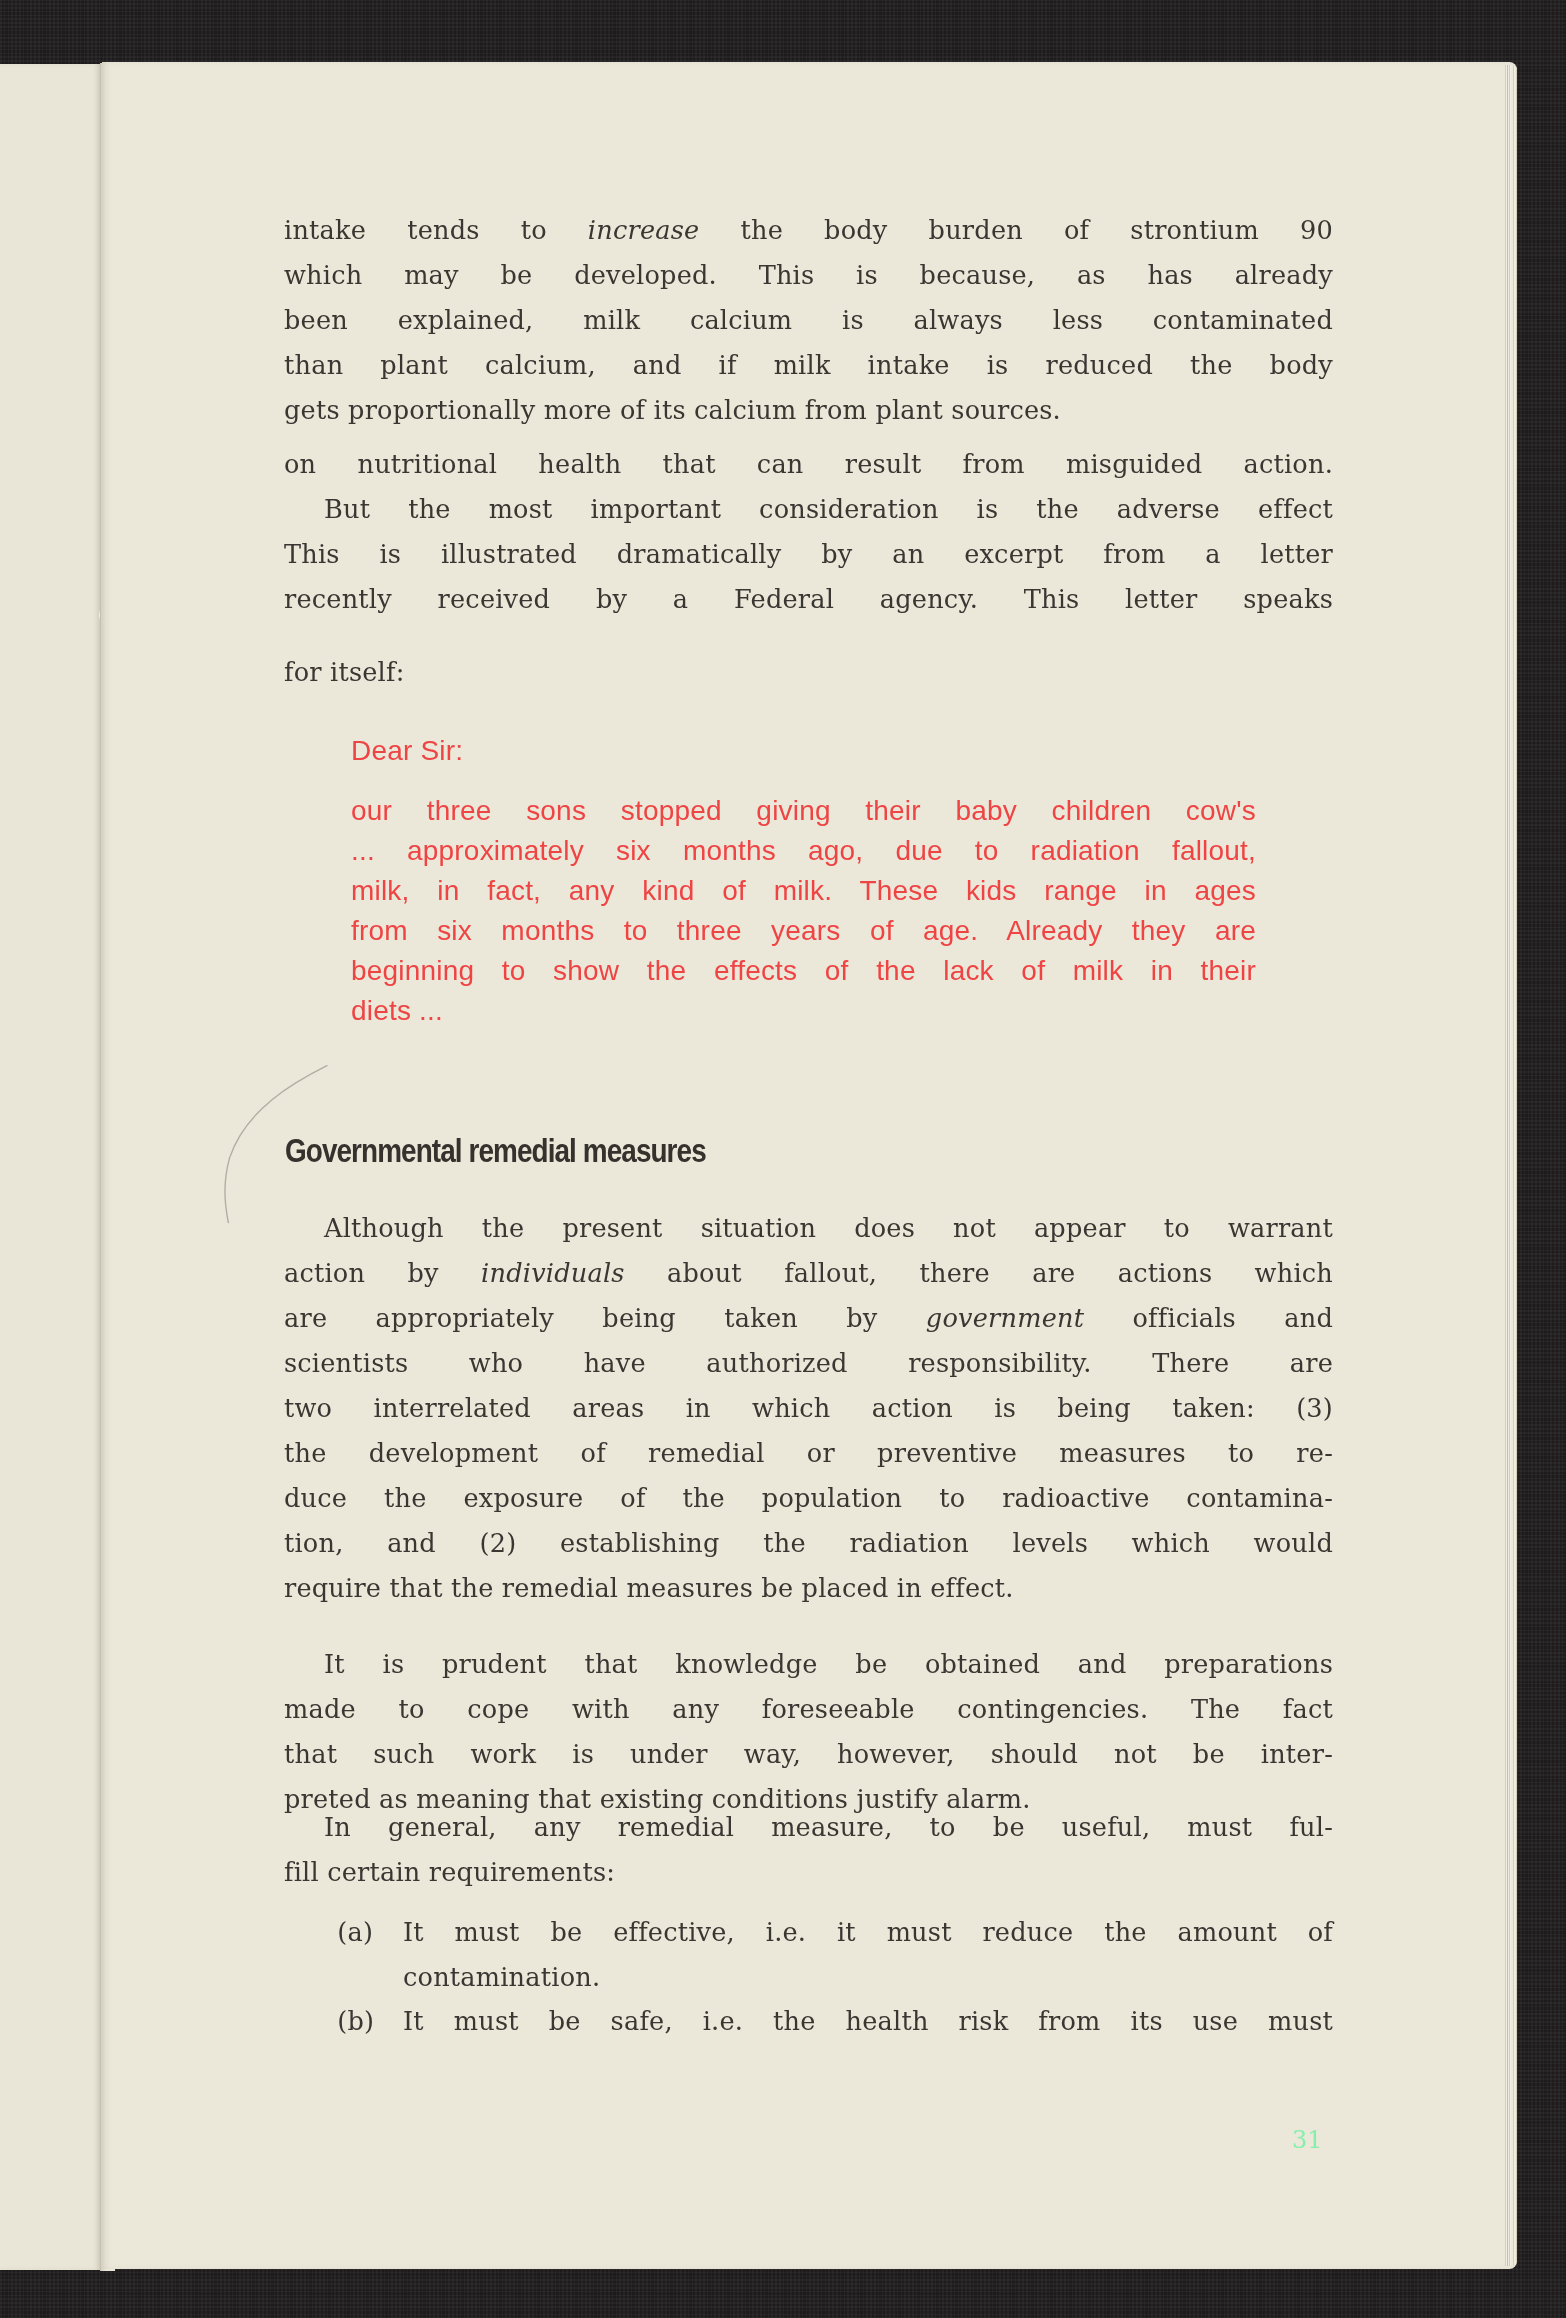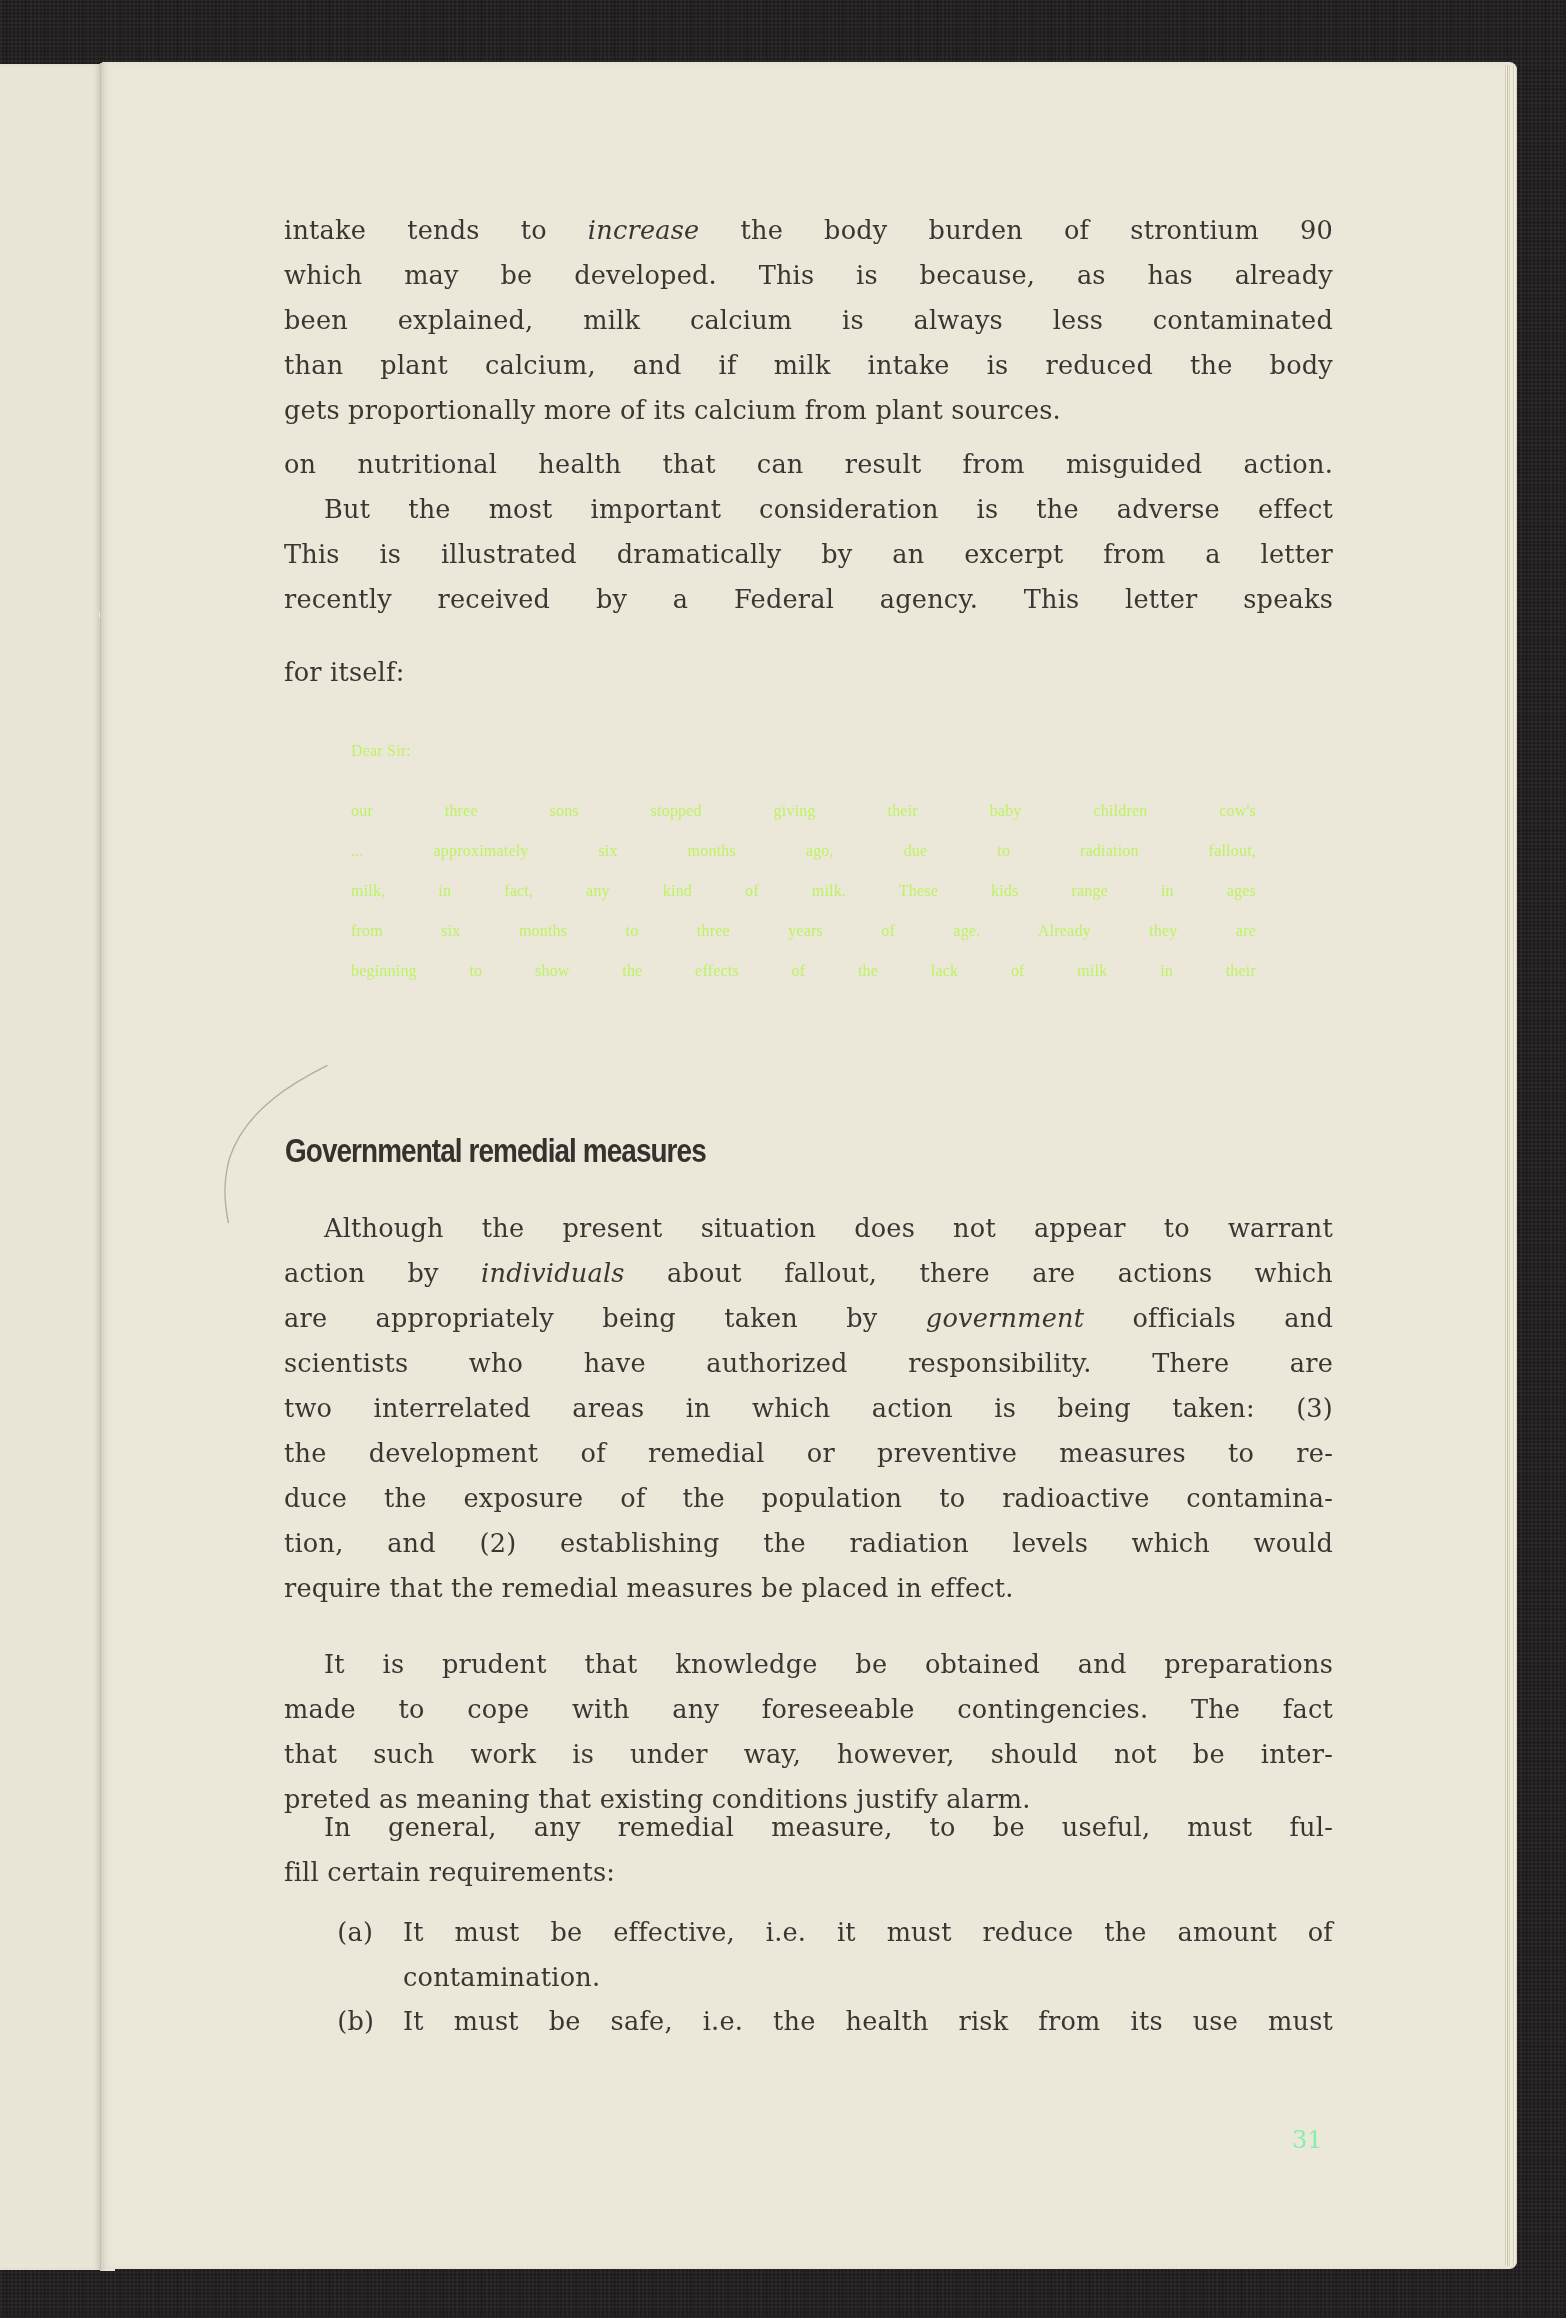--- a/index.html
+++ b/index.html
@@ -50,22 +50,22 @@
   .para {
     position: absolute; left: 4px; width: 1049px;
     line-height: 45px; text-align: justify; margin: 0;
   }
   .indent { text-indent: 40px; }
   .line { display: block; white-space: nowrap; text-align-last: justify; }
   .line.last { text-align-last: left; }
   .it { font-style: italic; }
   .letter {
     position: absolute; left: 71px; width: 905px;
-    font-family: Liberation Serif, serif;
-    font-size: 16px; line-height: 40px; color: #bef264;
+    font-family: Liberation Sans, sans-serif;
+    font-size: 28px; line-height: 40px; color: #ef4444;
   }
   .heading {
     position: absolute; left: 5.4px; top: 1131px;
     font-family: "Liberation Sans", "DejaVu Sans", sans-serif;
     font-weight: bold; font-size: 34px; letter-spacing: -1.1px;
     color: #35322e; transform: scaleX(0.82); transform-origin: left center;
     white-space: nowrap;
   }
   .list-item { position: absolute; left: 60px; width: 990px; line-height: 45px; }
   .list-label { position: absolute; left: -2.7px; }
@@ -110,20 +110,21 @@
     <span class="line last" style="text-indent:0;margin-top:28px;">for itself:</span>
   </div>
 
   <div class="letter" style="top:731px;">Dear Sir:</div>
   <div class="letter" style="top:791px;">
     <span class="line">our three sons stopped giving their baby children cow's</span>
     <span class="line">... approximately six months ago, due to radiation fallout,</span>
     <span class="line">milk, in fact, any kind of milk. These kids range in ages</span>
     <span class="line">from six months to three years of age. Already they are</span>
     <span class="line">beginning to show the effects of the lack of milk in their</span>
+    <span class="line last">diets ...</span>
   </div>
 
   <div class="heading">Governmental remedial measures</div>
 
   <div class="para" style="top:1206px;">
     <span class="line" style="padding-left:40px; box-sizing:border-box;">Although the present situation does not appear to warrant</span>
     <span class="line"><span>action by </span><span class="it">individuals</span><span> about fallout, there are actions which</span></span>
     <span class="line"><span>are appropriately being taken by </span><span class="it">government</span><span> officials and</span></span>
     <span class="line">scientists who have authorized responsibility. There are</span>
     <span class="line">two interrelated areas in which action is being taken: (3)</span>

